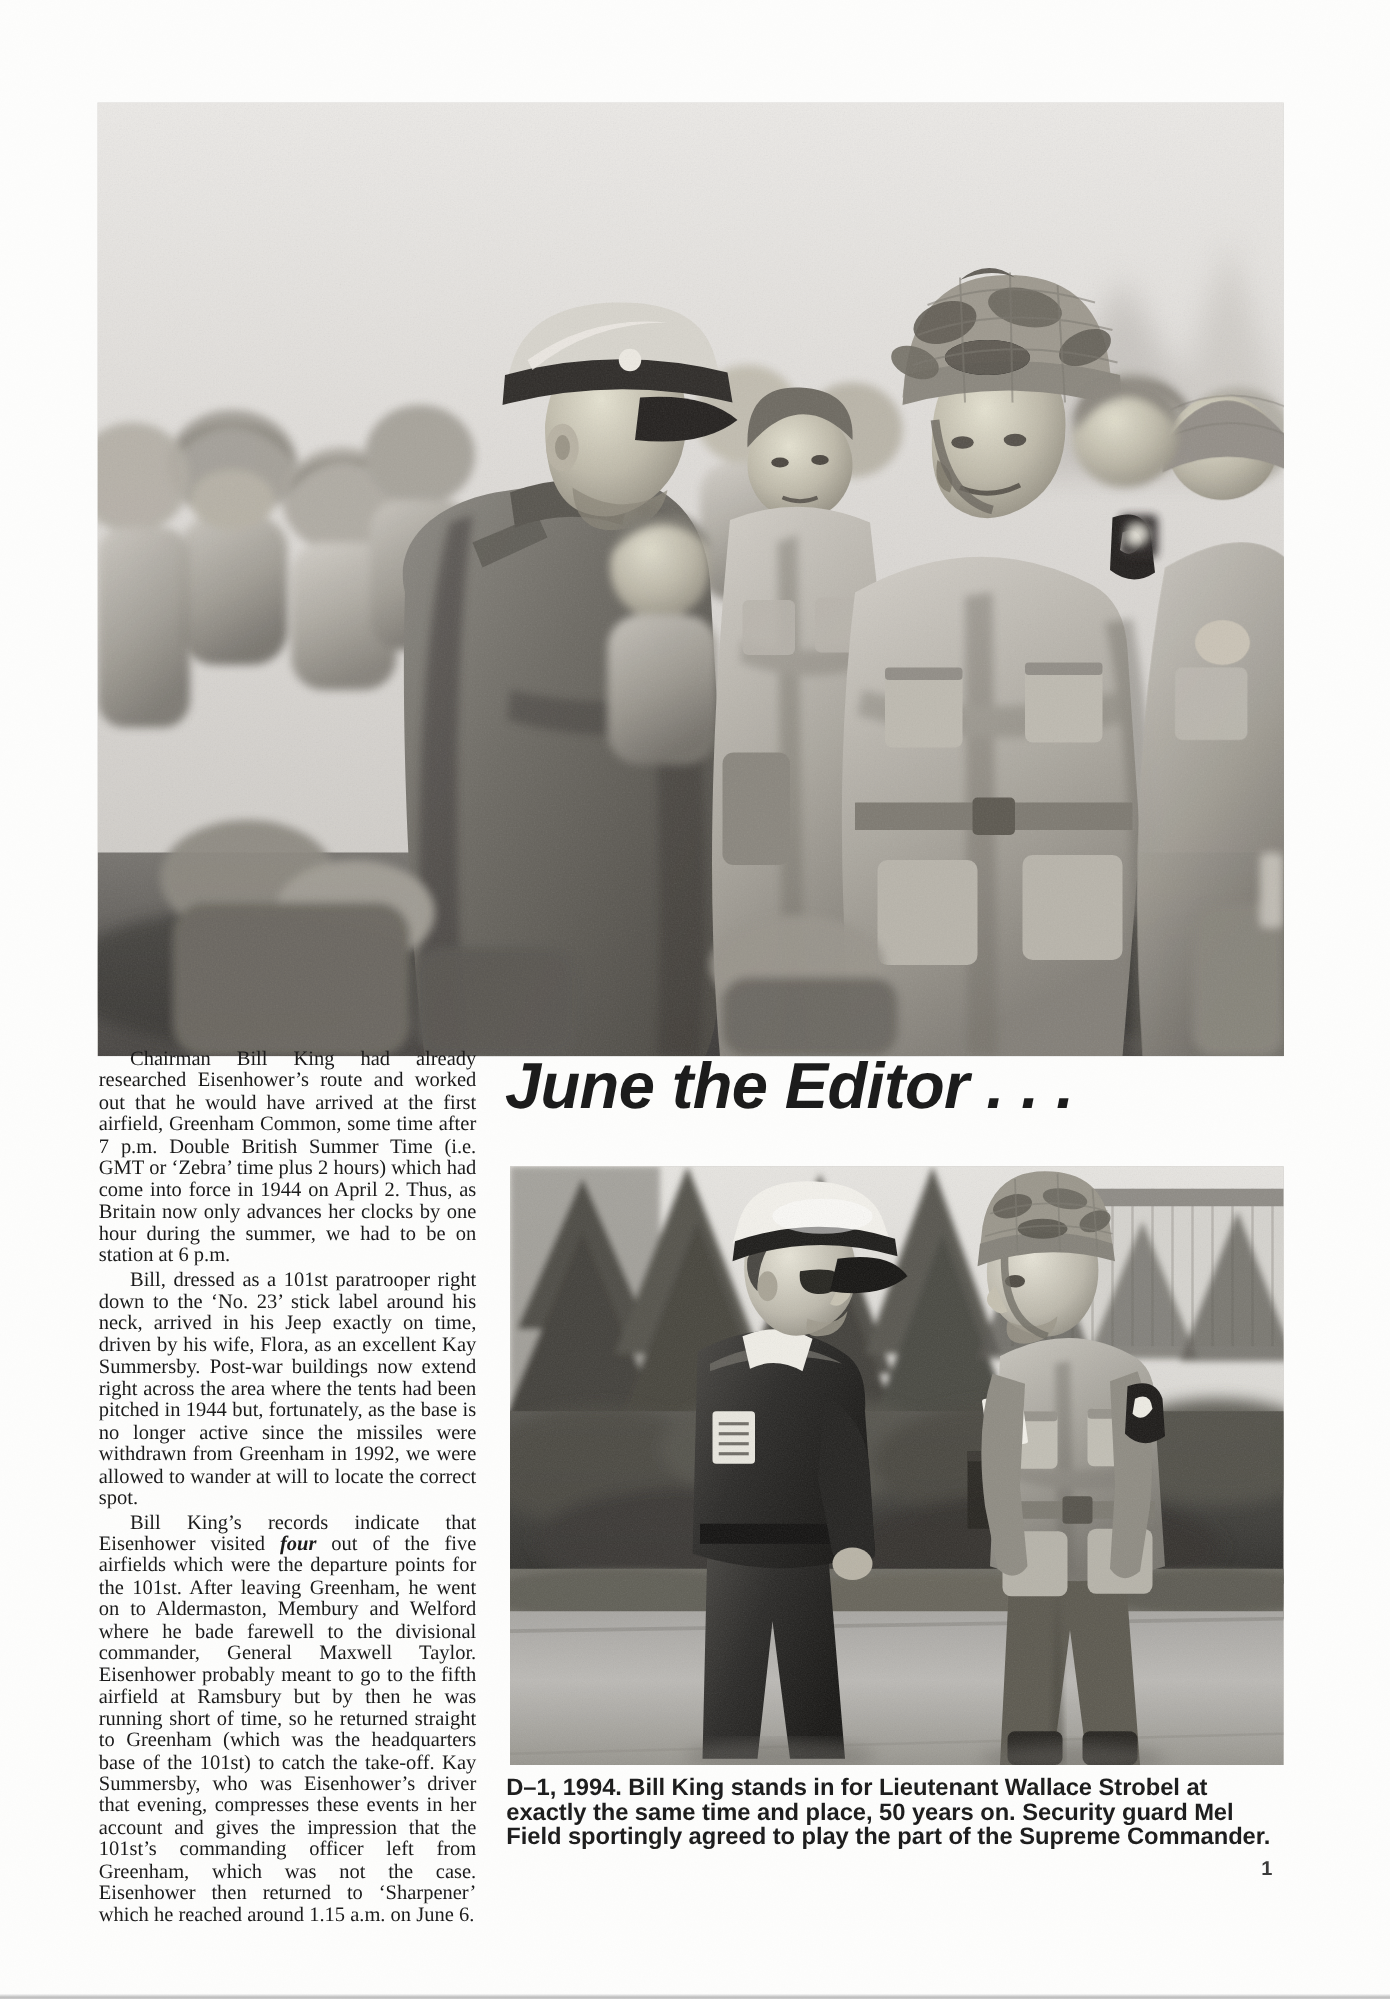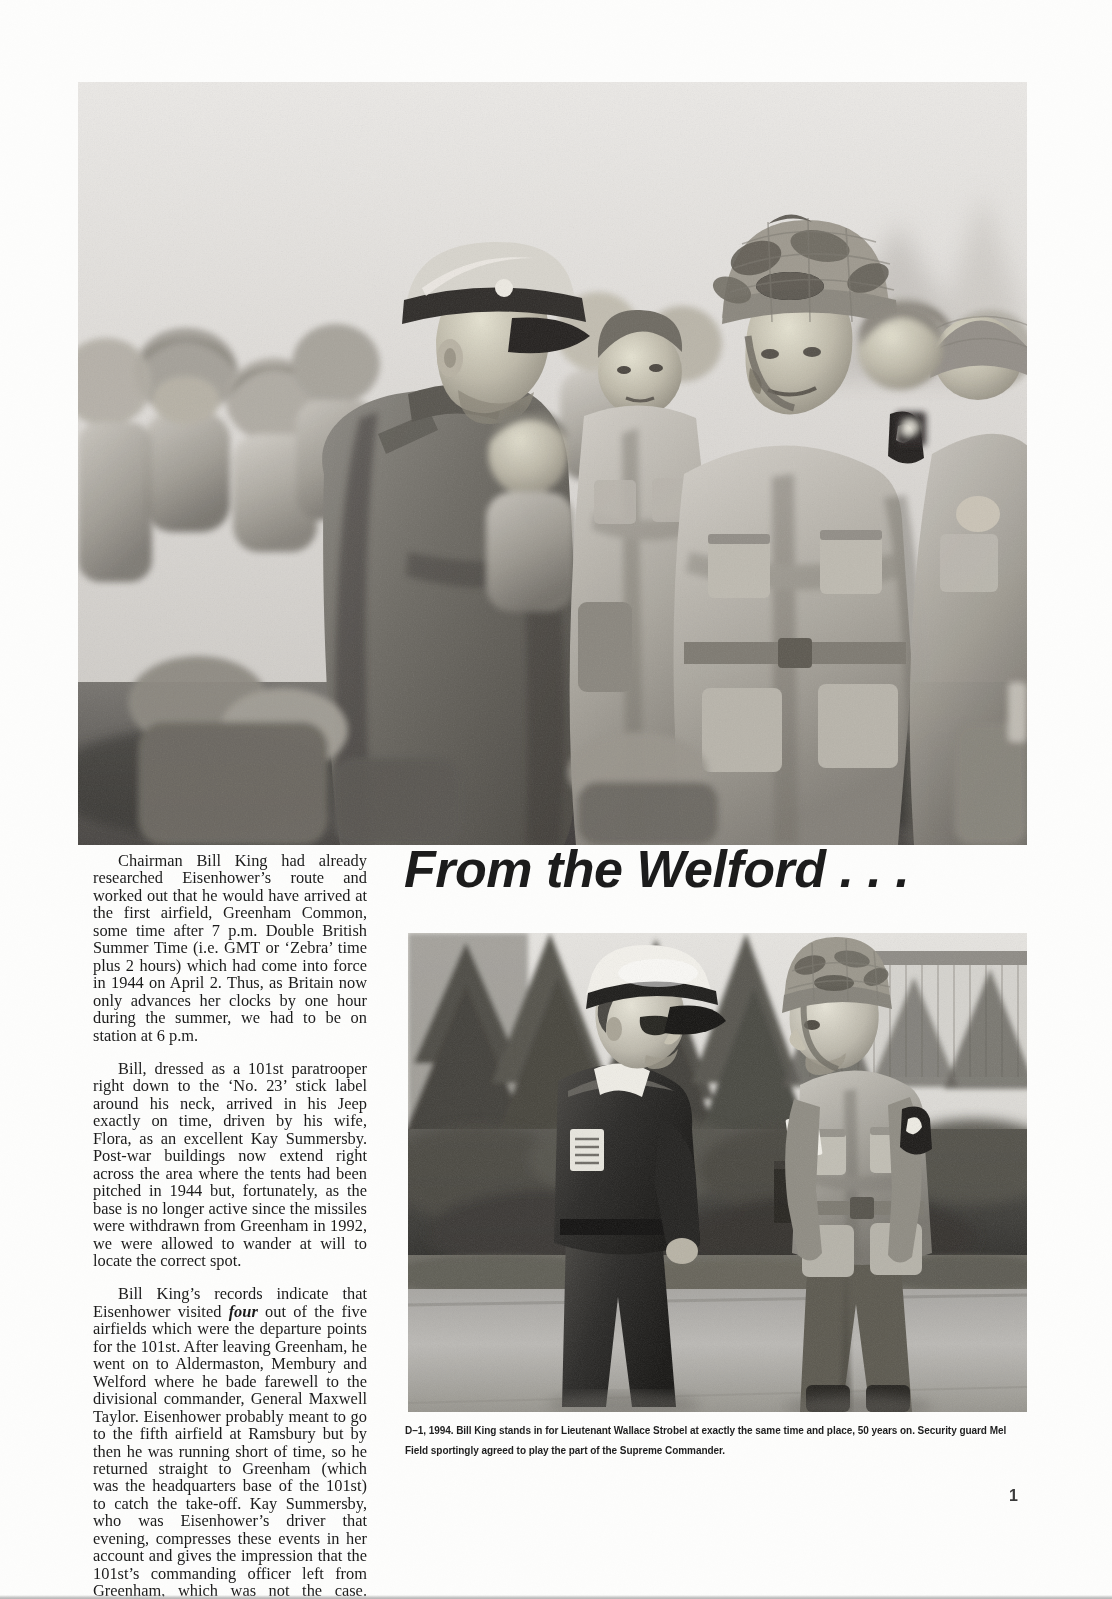--- a/index.html
+++ b/index.html
@@ -75,21 +75,21 @@
   }
 
   
   #caption {
     position: absolute;
     left: 405px;
     top: 1421px;
     width: 624px;
     font-family: "Liberation Sans", sans-serif;
     font-weight: bold;
-    font-size: 10px;
+    font-size: 19px;
     line-height: 19.5px;
     color: #1d1d1d;
     letter-spacing: -0.05px;
   }
 
   
   #article-column {
     position: absolute;
     left: 77px;
     top: 836px;
@@ -97,21 +97,21 @@
     font-family: "Liberation Serif", serif;
     font-size: 16.4px;
     line-height: 17.45px;
     color: #1a1a1a;
     text-align: justify;
     text-justify: inter-word;
     -webkit-hyphens: none;
     hyphens: none;
   }
   #article-column p {
-    margin: 16px;
+    margin: 2px;
     text-indent: 25px;
   }
   #article-column em { font-style: italic; font-weight: bold; }
 
   
   #page-number {
     position: absolute;
     left: 988px;
     top: 1487px;
     width: 30px;
@@ -395,21 +395,21 @@
       <g filter="url(#blurS)" opacity="0.9">
         <ellipse cx="28" cy="300" rx="46" ry="44" fill="#b6b2a8"></ellipse>
         <rect x="0" y="340" width="74" height="160" rx="22" fill="url(#fatig2)"></rect>
       </g>
 
       <rect x="0" y="0" width="949" height="763" filter="url(#grainT)" opacity="0.5"></rect>
       <rect x="0" y="0" width="949" height="763" fill="#6d6a62" opacity="0.05"></rect>
     </svg>
   </div>
 
-  <div id="headline">From the Welford . . .</div>
+  <div id="headline">June the Editor . . .</div>
 
   <div id="photo-bottom">
     <svg viewBox="0 0 619 479" width="619" height="479" preserveAspectRatio="none">
       <defs>
         <linearGradient id="skyB" x1="0" y1="0" x2="0" y2="1">
           <stop offset="0%" stop-color="#e7e5e1"></stop>
           <stop offset="100%" stop-color="#cdcbc6"></stop>
         </linearGradient>
         <linearGradient id="roadB" x1="0" y1="0" x2="0" y2="1">
           <stop offset="0%" stop-color="#a8a6a2"></stop>

